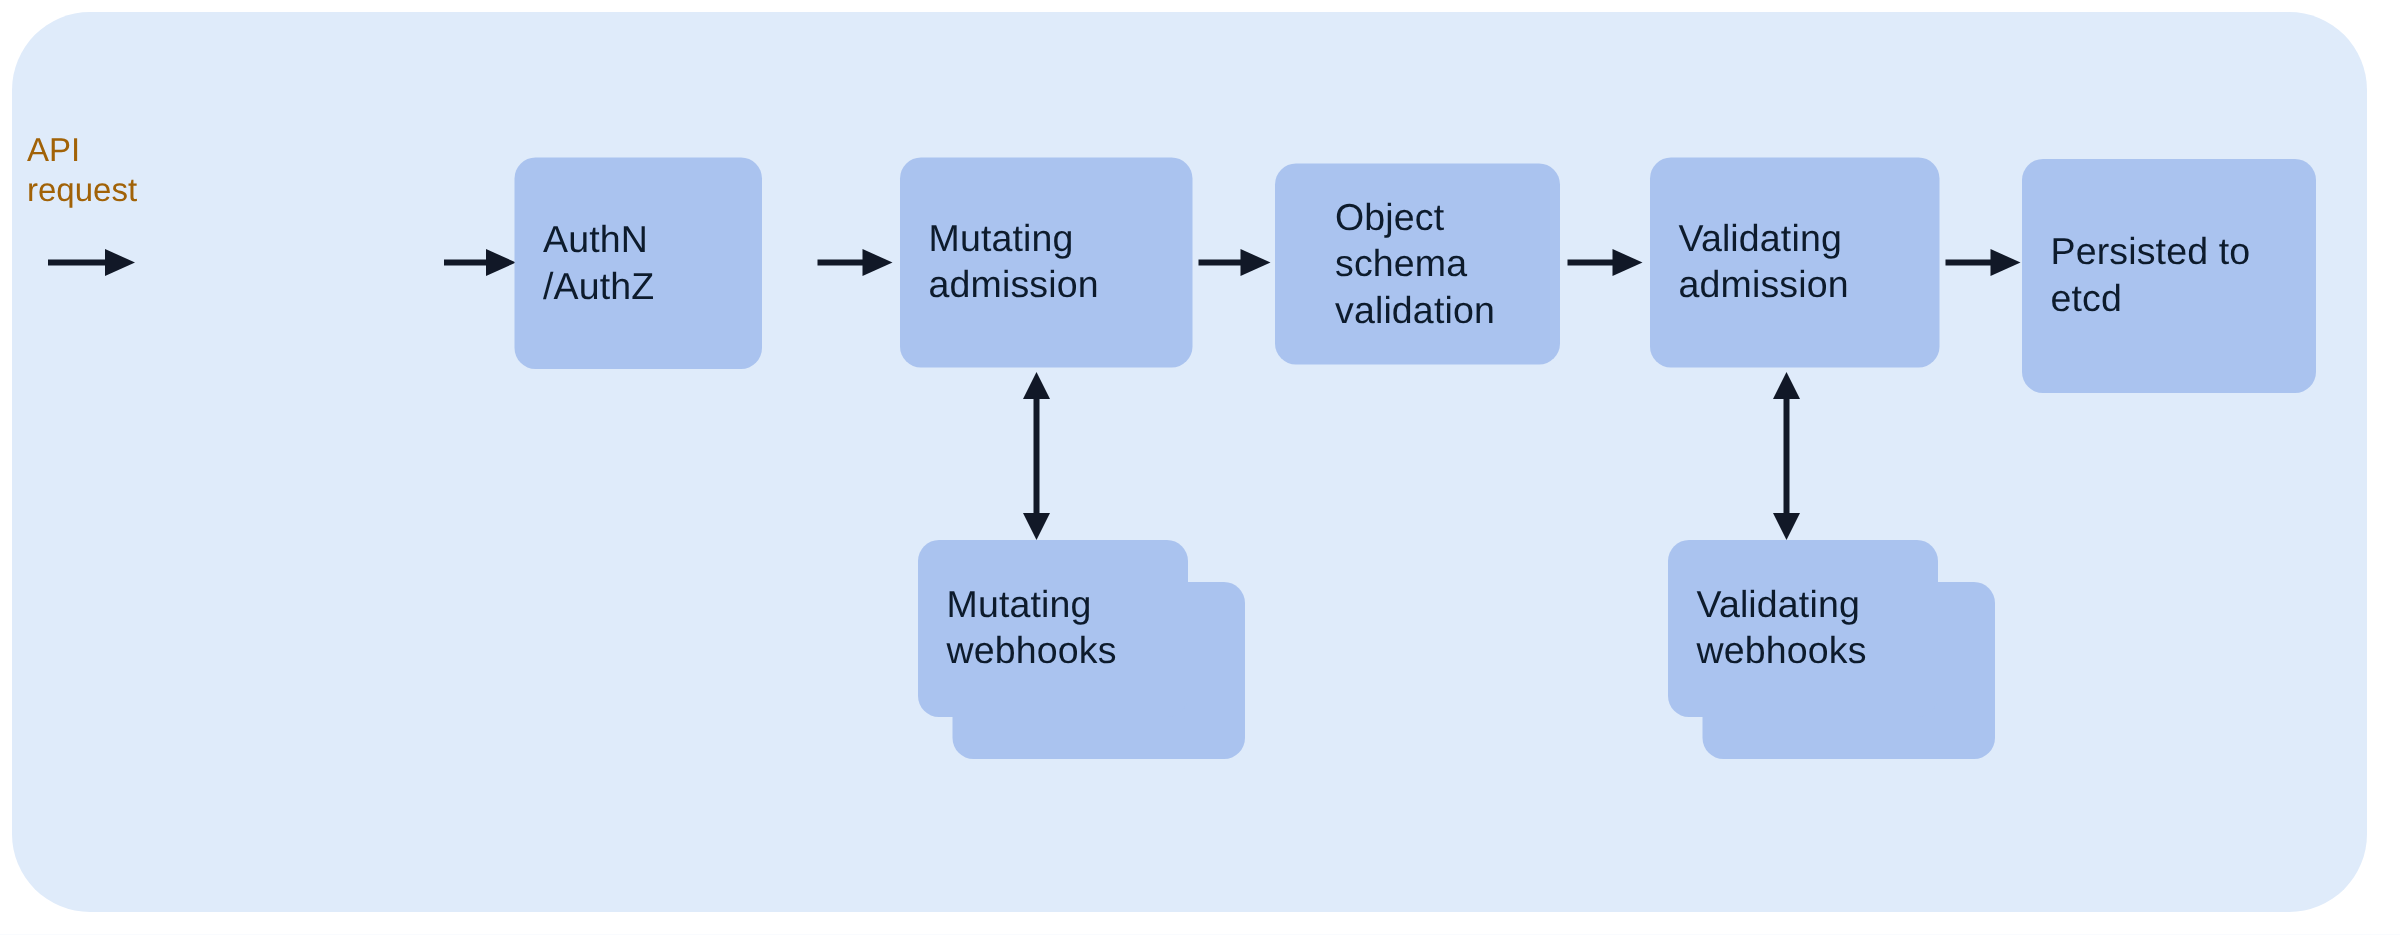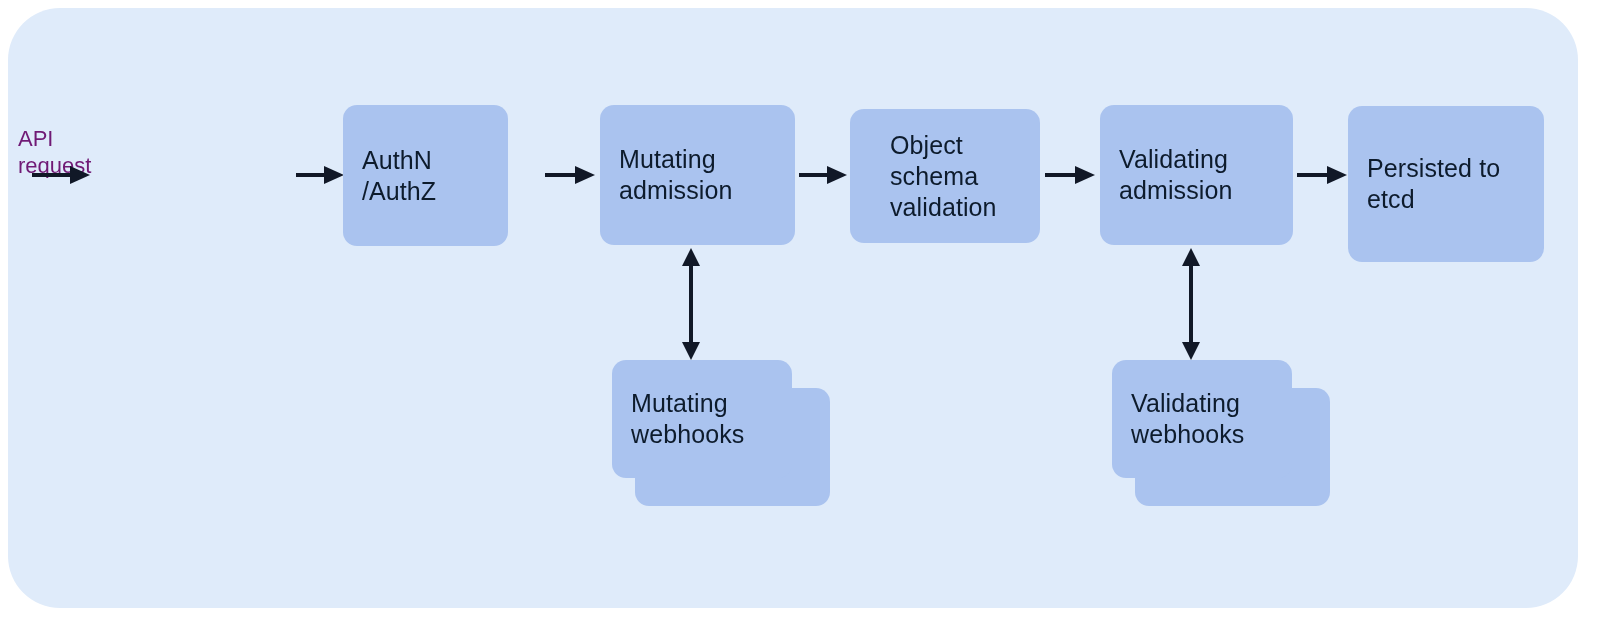--- a/index.html
+++ b/index.html
@@ -62,24 +62,23 @@
     align-items: center;
     justify-content: flex-start;
     padding-left: 19px;
     padding-right: 10px;
     box-sizing: border-box;
   }
   .entry-label {
     position: absolute;
     font-size: 22px;
     line-height: 27px;
-    color: #701a75;
+    color: #a16207;
     white-space: pre-line;
     font-family: "Liberation Sans", sans-serif;
-    margin-top: 39px;
   }
   .arrow-h, .arrow-v {
     position: absolute;
     overflow: visible;
   }
 </style>
 </head>
 <body>
 
 <div id="canvas">

